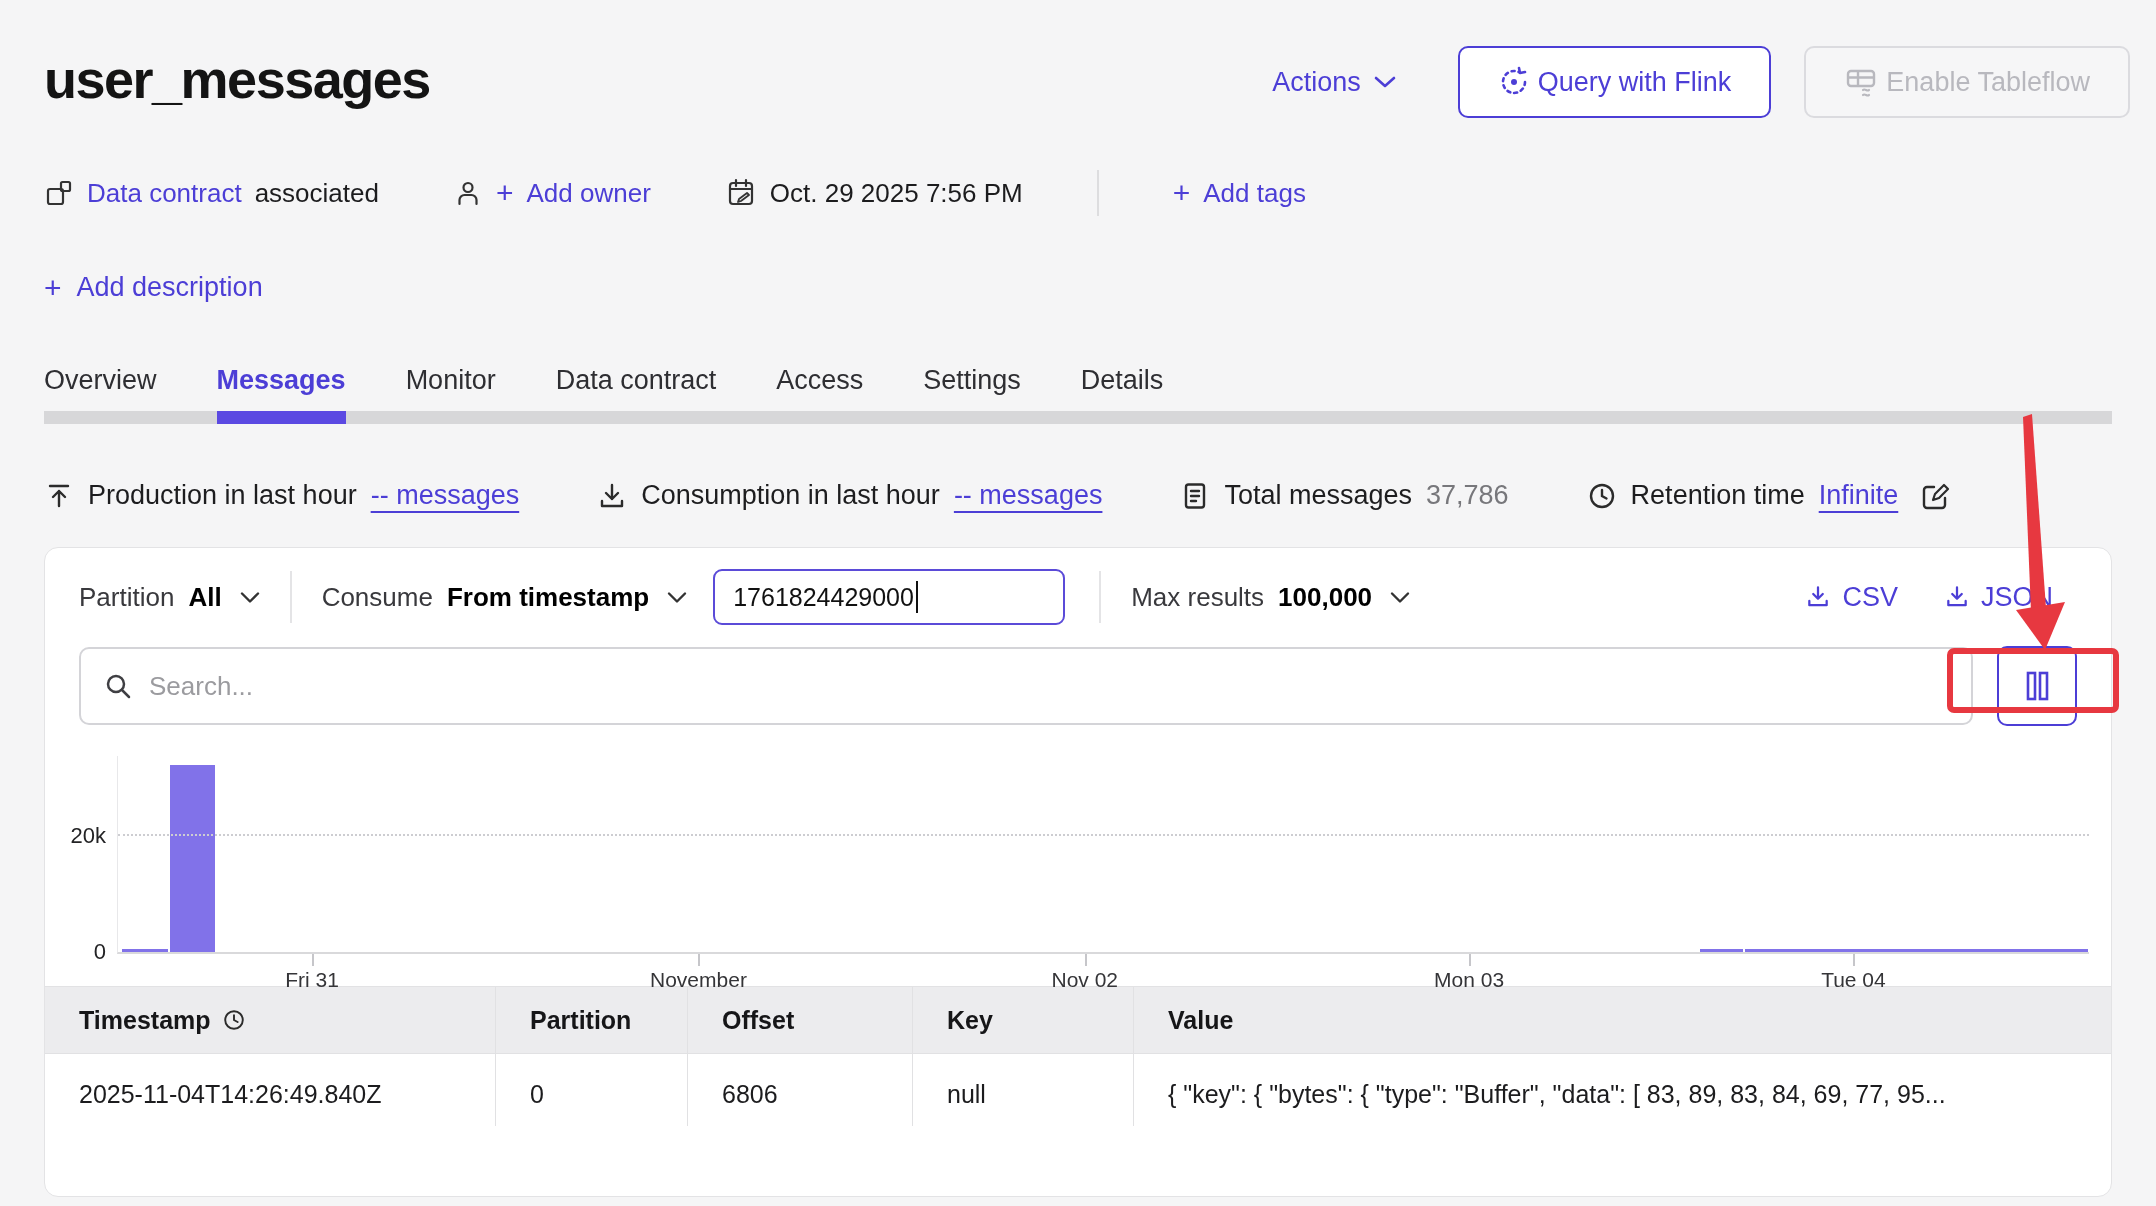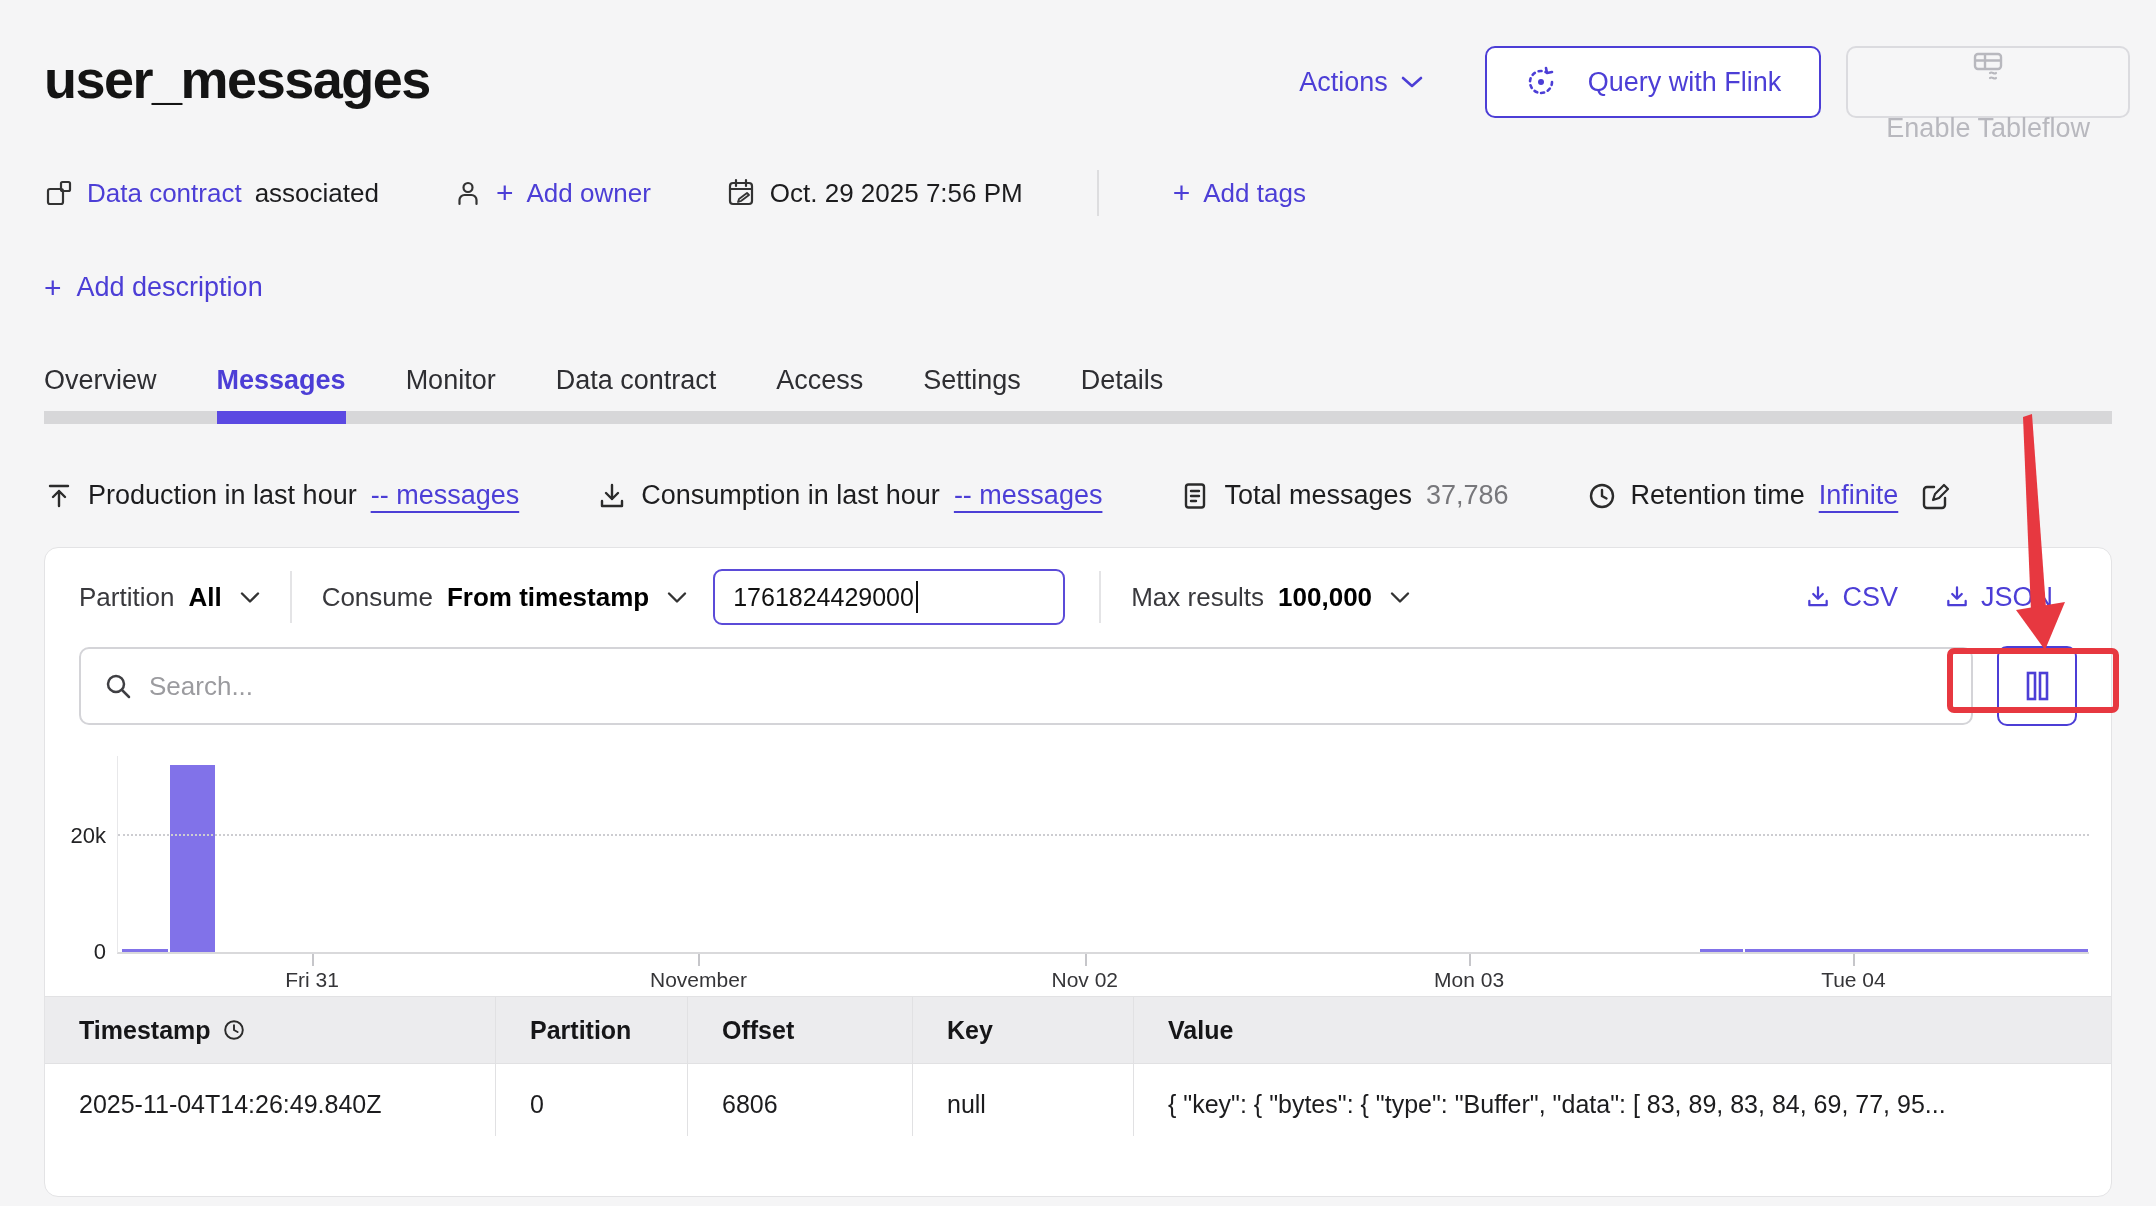--- a/index.html
+++ b/index.html
@@ -11,22 +11,22 @@
   }
   :root { --purple:#4C3ED6; --bar:#8172E9; --red:#E73840; }
   .icon { display:inline-flex; align-items:center; justify-content:center; flex:none; }
   svg { display:block; }
 
   
   .top { display:flex; justify-content:space-between; align-items:center; padding:40px 26px 0 44px; }
   .title { font-size:54px; font-weight:700; letter-spacing:-1.5px; color:#141414; }
   .actions-group { display:flex; align-items:center; margin-top:6px; }
   .actions-dd { display:flex; align-items:center; gap:13px; color:var(--purple); font-size:27px; margin-right:62px; cursor:pointer;margin-left:23px; }
-  .btn { display:flex; align-items:center; gap:31px; height:72px; padding:0 38px; border-radius:10px; font-size:27px; background:#fff; border:2px solid var(--purple); color:var(--purple); cursor:pointer; }
-  .btn + .btn { margin-left:25px;flex-direction:column; }
+  .btn { display:flex; align-items:center; gap:8px; height:72px; padding:0 38px; border-radius:10px; font-size:27px; background:#fff; border:2px solid var(--purple); color:var(--purple); cursor:pointer; }
+  .btn + .btn { margin-left:33px; }
   .btn.disabled { border-color:#DBDBDF; color:#B8B8BE; background:#F6F6F7; cursor:default; }
 
   
   .meta-row { display:flex; align-items:center; padding:0 44px; margin-top:52px; font-size:26px; }
   .meta-item { display:flex; align-items:center; gap:13px; margin-right:74px; }
   .link { color:var(--purple); cursor:pointer; }
   .plus { color:var(--purple); font-size:30px; font-weight:400; line-height:1; }
   .vdiv { width:2px; height:46px; background:#DDDDDF; margin-right:74px; }
 
   .add-desc { display:flex; align-items:center; gap:15px; padding:0 44px; margin-top:56px; font-size:27px; color:var(--purple); cursor:pointer; }
@@ -64,21 +64,21 @@
   .search-box input { border:none; outline:none; flex:1; font-size:26px; font-family:inherit; color:#222; background:transparent; }
   .search-box input::placeholder { color:#9B9B9F; }
   .cols-btn { width:80px; height:80px; border:2.5px solid var(--purple); border-radius:10px; background:#fff; display:flex; align-items:center; justify-content:center; cursor:pointer; }
 
   
   .chart-wrap { margin:30px 22px 0 72px; position:relative; }
   .chart-plot { position:relative; height:198px; border-bottom:2px solid #D9D9DB; border-left:1px solid #E8E8EA; }
   .gridline { position:absolute; left:0; right:0; border-top:2px dotted #CDCDD1; }
   .bar { position:absolute; bottom:0; background:var(--bar); }
   .ylab { position:absolute; right:100%; margin-right:12px; transform:translateY(50%); font-size:22px; color:#232325; }
-  .chart-xticks { position:relative; height:42px; }
+  .chart-xticks { position:relative; height:32px; }
   .xtickmark { position:absolute; top:0; width:2px; height:12px; background:#C6C6CA; }
   .xticklab { position:absolute; top:14px; transform:translateX(-50%); font-size:21px; color:#353538; white-space:nowrap; }
 
   
   .msg-table { border-top:1px solid #E2E2E4; }
   .trow { display:flex; }
   .thead { background:#ECECEE; border-bottom:1px solid #E1E1E3; }
   .tcell { display:flex; align-items:center; gap:11px; padding-left:34px; border-right:1px solid #E1E1E3; white-space:nowrap; overflow:hidden; }
   .tcell:last-child { border-right:none; }
   .thead .tcell { height:66px; font-size:25px; font-weight:700; color:#161618; }

